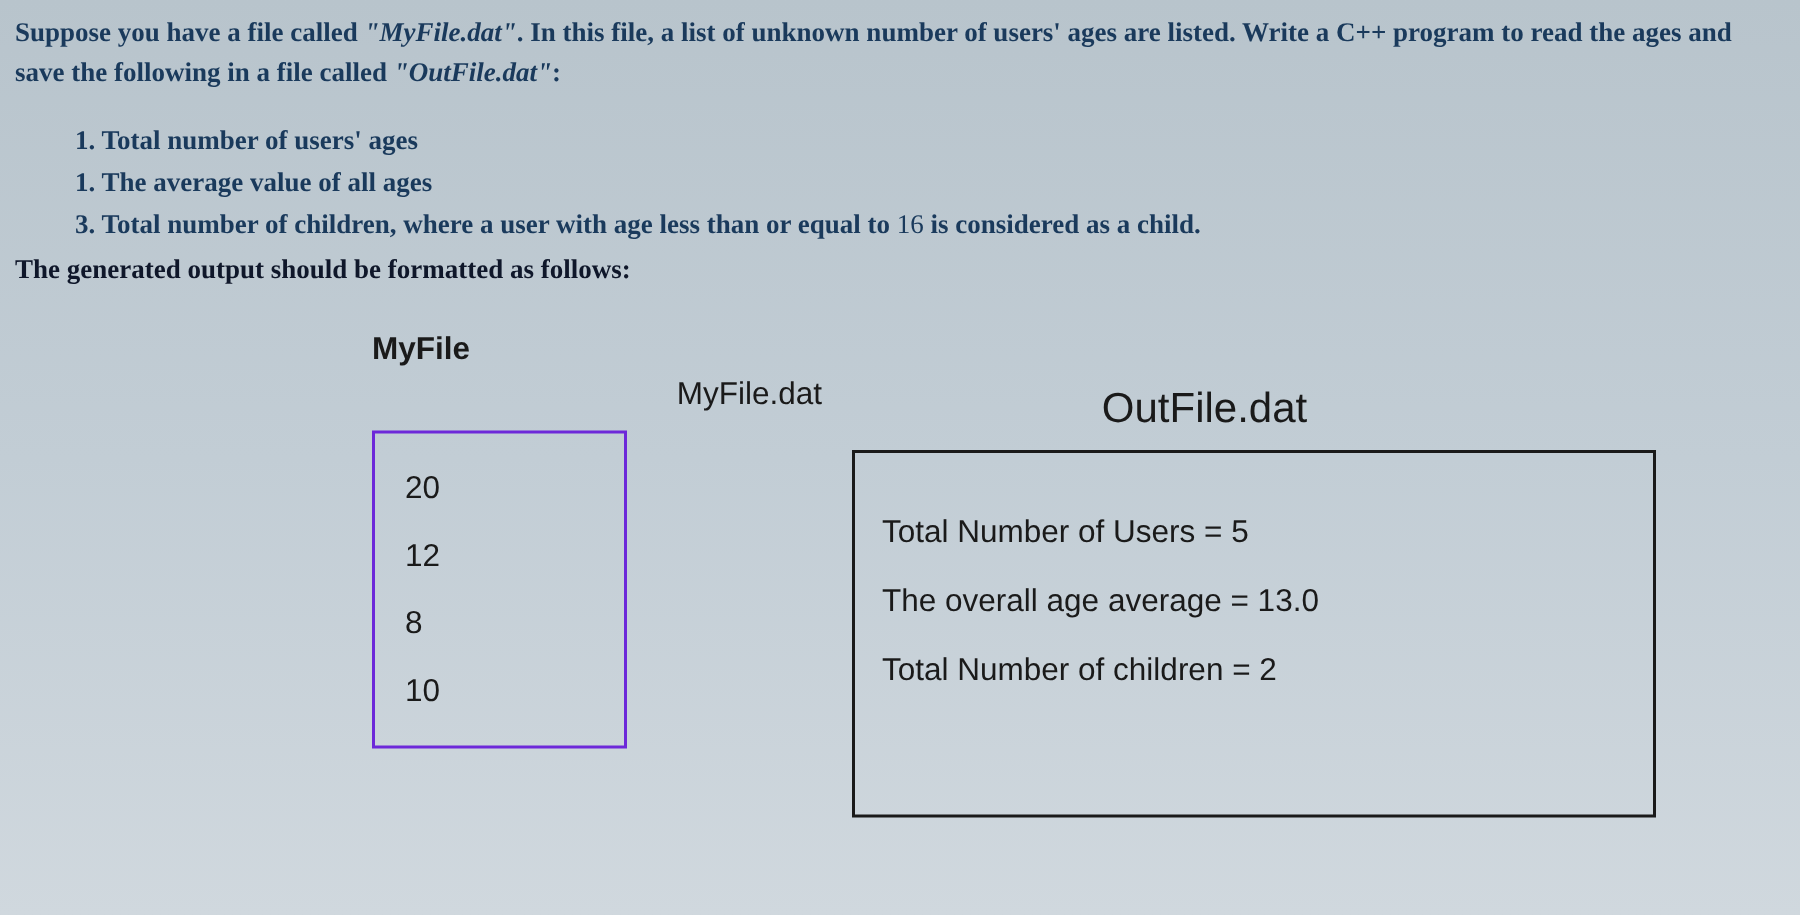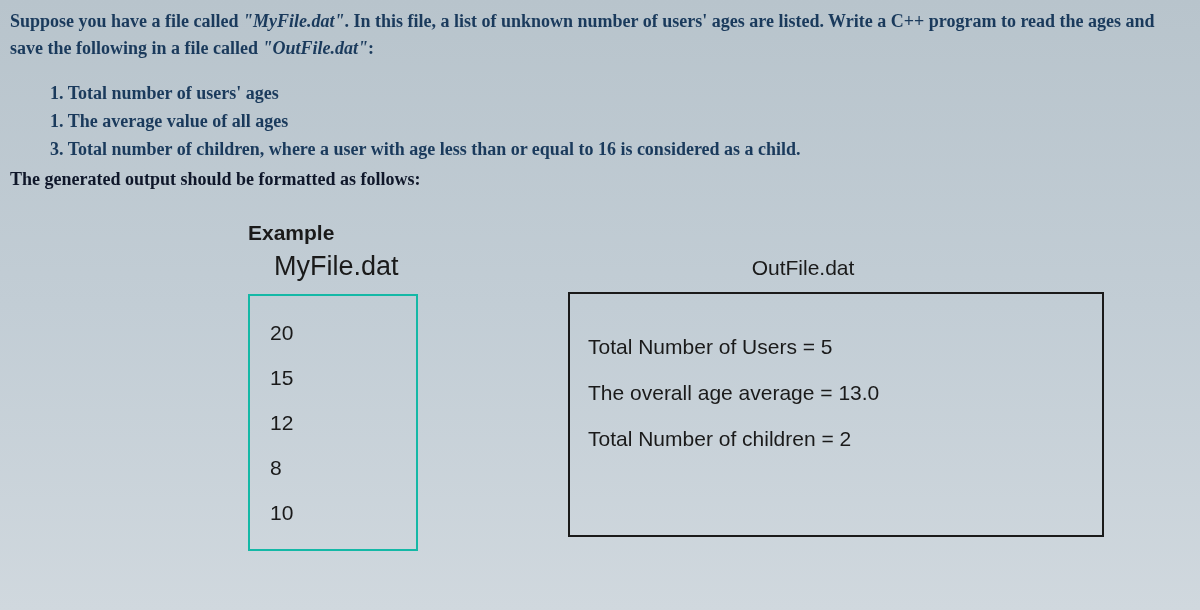--- a/index.html
+++ b/index.html
@@ -51,36 +51,37 @@
   .example-label {
     font-family: Arial, Helvetica, sans-serif;
     font-weight: bold;
     font-size: 21px;
     color: #1a1a1a;
     margin-bottom: 6px;
   }
   .file-label {
     font-family: Arial, Helvetica, sans-serif;
     font-weight: 500;
-    font-size: 27px;
+    font-size: 21px;
     color: #1a1a1a;
     margin-bottom: 12px;
     margin-left: 26px;
+    text-align: right;
   }
   .file-label-right {
     font-family: Arial, Helvetica, sans-serif;
     font-weight: 500;
-    font-size: 21px;
+    font-size: 28px;
     color: #1a1a1a;
     margin-bottom: 12px;
     text-align: center;
     margin-top: 35px;
   }
   .box-left {
-    border: 2px solid #14b8a6;
+    border: 2px solid #6d28d9;
     width: 170px;
     padding: 14px 16px 14px 20px;
   }
   .box-left .val {
     font-family: Arial, Helvetica, sans-serif;
     font-size: 21px;
     font-weight: 500;
     color: #1a1a1a;
     line-height: 2.15;
   }
@@ -95,21 +96,21 @@
     font-size: 21px;
     font-weight: 500;
     color: #1a1a1a;
     line-height: 2.2;
   }
   .italicbold {
     font-style: italic;
     font-weight: bold;
   }
   .bold16 {
-    font-weight: bold;
+    font-weight: normal;
     margin-top: 12px;
   }
 </style>
 </head>
 <body>
 
 <div class="content">
 
   <div class="intro">
     <span>Suppose you have a file called </span><span class="italicbold">"MyFile.dat"</span><span>. In this file, a list of unknown number of users' ages are listed. Write a C++ program to read the ages and save the following in a file called </span><span class="italicbold">"OutFile.dat"</span><span>:</span>
@@ -120,25 +121,24 @@
     <div>1. The average value of all ages</div>
     <div>
       <span>3. Total number of children, where a user with age less than or equal to </span><span class="bold16">16</span><span> is considered as a child.</span>
     </div>
   </div>
 
   <div class="followup">The generated output should be formatted as follows:</div>
 
   <div class="example-area">
     <div class="col-left">
-      <div class="example-label">Example</div>
+      <div class="example-label">MyFile</div>
       <div class="file-label">MyFile.dat</div>
       <div class="box-left">
         <div class="val">20</div>
-        <div class="val">15</div>
         <div class="val">12</div>
         <div class="val">8</div>
         <div class="val">10</div>
       </div>
     </div>
 
     <div class="col-right">
       <div class="file-label-right">OutFile.dat</div>
       <div class="box-right">
         <div class="line">Total Number of Users = 5</div>

